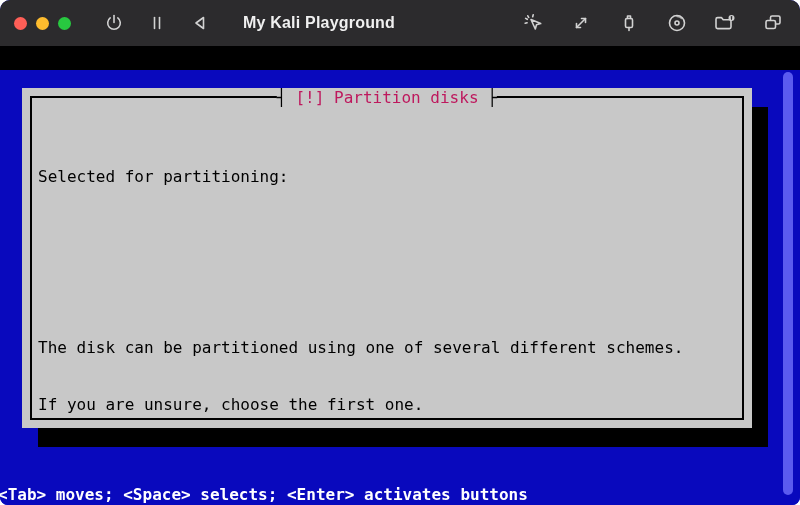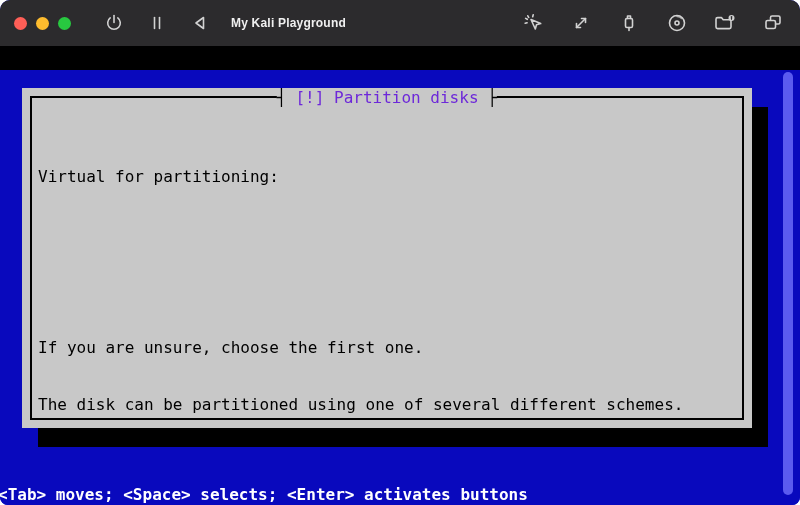--- a/index.html
+++ b/index.html
@@ -23,21 +23,21 @@
   .light-red{background:#ff5f57;}
   .light-yellow{background:#febc2e;}
   .light-green{background:#28c840;}
   .tb-group{display:flex;align-items:center;}
   .tb-left{margin-left:30px;gap:17px;}
   .tb-right{margin-left:auto;gap:22px;}
   .tb-btn{width:26px;height:26px;display:flex;align-items:center;justify-content:center;}
   .tb-btn svg{stroke:#d2d2d2;fill:none;stroke-width:1.6;stroke-linecap:round;stroke-linejoin:round;}
   .tb-title{
     color:#f0f0f0;font-family:"Liberation Sans",sans-serif;
-    font-weight:700;font-size:12px;margin-left:18px;letter-spacing:.2px;
+    font-weight:700;font-size:16px;margin-left:30px;letter-spacing:.2px;
   }
   
   .statusbar{
     position:relative;height:24px;background:#000;
     font-size:16px;line-height:24px;white-space:pre;
   }
   .sb-bracket-left{position:absolute;left:2px;color:#18a018;}
   .sb-windows{position:absolute;left:125px;}
   .sb-paren{color:#b32626;}
   .sb-active{color:#ffffff;font-weight:bold;}
@@ -50,21 +50,21 @@
   .terminal{position:relative;height:435px;background:#0909bd;overflow:hidden;}
   .dialog-shadow{position:absolute;left:38px;top:37px;width:730px;height:340px;background:#000;}
   .dialog{position:absolute;left:22px;top:18px;width:730px;height:340px;background:#c8c8c8;}
   .dialog-border{position:absolute;left:8px;top:8px;right:8px;bottom:8px;border:2px solid #000;}
   .dialog-titlebar{
     position:absolute;top:0;left:50%;transform:translateX(-50%);
     height:19px;line-height:19px;background:#c8c8c8;
     font-size:16px;white-space:pre;z-index:2;
   }
   .dt-conn{color:#000;}
-  .dt-text{color:#6d28d9;padding:8px 9px;}
+  .dt-text{color:#be185d;padding:8px 9px;}
   .dcontent{
     position:absolute;left:16px;top:41px;right:12px;
     font-size:16px;line-height:19px;color:#000;white-space:pre;z-index:1;
   }
   .trow{height:19px;}
   .scroll-thumb{
     position:absolute;right:7px;top:2px;width:10px;height:423px;
     border-radius:5px;background:#5a5aef;
   }
   .helpbar{
@@ -159,25 +159,25 @@
 
   <div class="terminal">
     <div class="dialog-shadow"></div>
 
     <div class="dialog">
       <div class="dialog-border"></div>
 
       <div class="dialog-titlebar"><span class="dt-conn">┤</span><span class="dt-text">[!] Partition disks</span><span class="dt-conn">├</span></div>
 
       <div class="dcontent">
-        <div class="trow">Virtual for partitioning:</div>
+        <div class="trow">Selected for partitioning:</div>
         <div class="trow"></div>
         <div class="trow"></div>
+        <div class="trow">The disk can be partitioned using one of several different schemes.</div>
         <div class="trow">If you are unsure, choose the first one.</div>
-        <div class="trow">The disk can be partitioned using one of several different schemes.</div>
         
         
         
         
         
         
         
         
       </div>
     </div>

